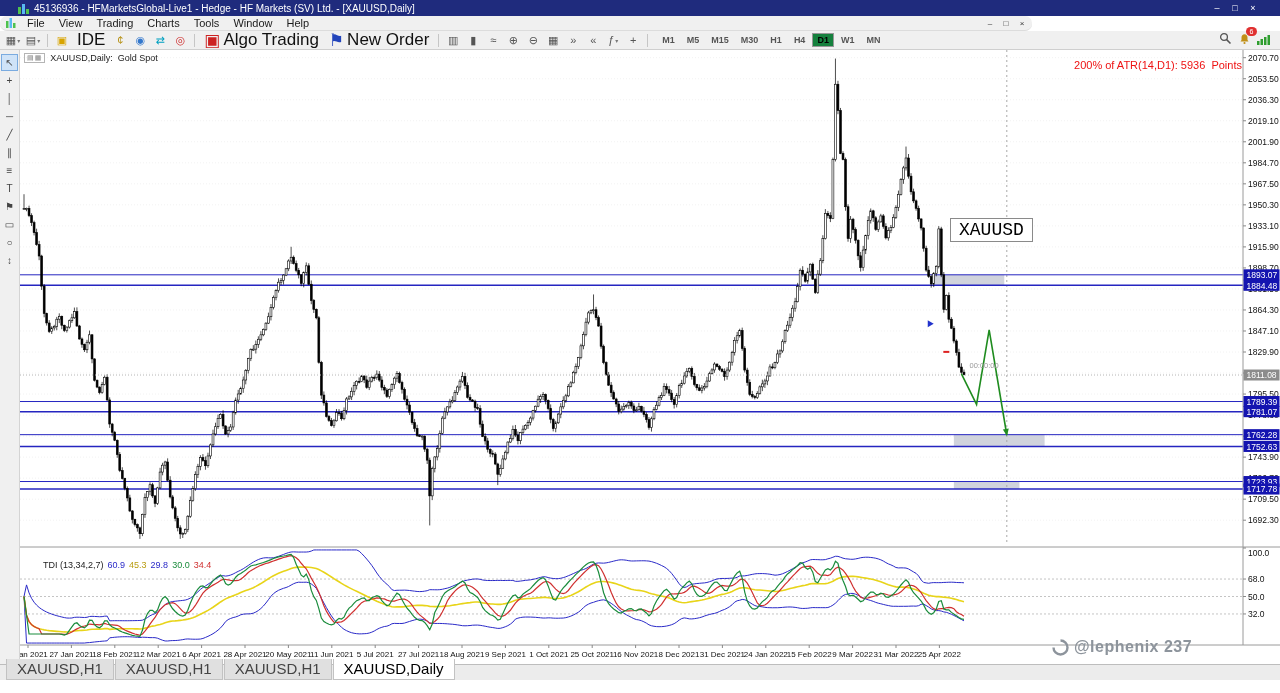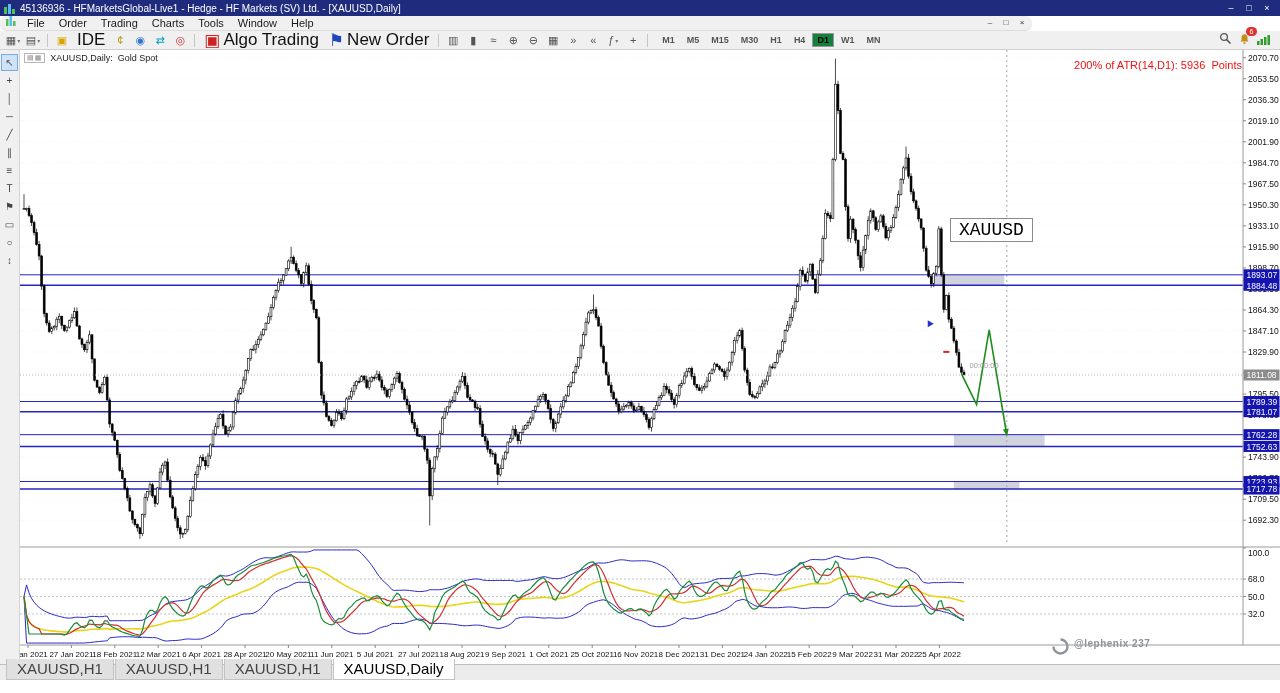--- a/index.html
+++ b/index.html
@@ -1,27 +1,27 @@
 <!DOCTYPE html>
 <html><head>
 <meta charset="utf-8">
 <style>
   html,body{margin:0;padding:0;background:#fff;}
   #app{position:relative;width:1280px;height:693px;overflow:hidden;background:#fff;
        font-family:"Liberation Sans",sans-serif;-webkit-font-smoothing:antialiased;}
   .abs{position:absolute;}
   
   #titlebar{left:0;top:0;width:1280px;height:16px;background:#1f2b7d;display:flex;align-items:center;
-            color:#fff;font-size:10px;padding:0 4px;box-sizing:border-box;}
+            color:#fff;font-size:10px;padding:0 18px;box-sizing:border-box;}
   #titlebar .title-text{margin-left:5px;white-space:nowrap;}
   .win-controls{margin-left:auto;display:flex;}
   .win-btn{width:18px;height:13px;display:flex;align-items:center;justify-content:center;font-size:9px;color:#fff;}
   
   #menubar{left:0;top:16px;width:1032px;height:15px;background:#f0f0f0;border-bottom:1px solid #dcdcdc;
-           display:flex;font-size:11px;color:#1a1a1a;box-sizing:border-box;padding:0 2px;border-radius:7px;}
+           display:flex;align-items:center;font-size:11px;color:#1a1a1a;box-sizing:border-box;padding:0 2px;border-radius:7px;}
   .menu-item{padding:0 7px;height:100%;display:flex;align-items:center;}
   .child-controls{margin-left:auto;display:flex;}
   .child-btn{width:16px;height:12px;display:flex;align-items:center;justify-content:center;font-size:8px;color:#333;}
   
   #toolbar{left:0;top:31px;width:1280px;height:19px;background:#f0f0f0;border-bottom:1px solid #cfcfcf;
            display:flex;align-items:center;box-sizing:border-box;padding:0 3px;}
   .tbtn{height:16px;min-width:18px;display:flex;align-items:center;justify-content:center;
         font-size:11px;color:#555;margin:0 1px;white-space:nowrap;}
   .tbtn .dd{font-size:6px;margin-left:1px;color:#777;}
   .tbtn-label{font-size:17px;color:#111;display:flex;gap:3px;align-items:center;padding:0 4px;height:16px;margin:0 1px;white-space:nowrap;}
@@ -43,22 +43,22 @@
   #csvg text{font-family:"Liberation Sans",sans-serif;}
   .overlay{position:absolute;white-space:pre;}
   #symbol-overlay{left:4px;top:3px;display:flex;align-items:center;gap:5px;font-size:9px;color:#222;text-align:right;}
   #symbol-overlay .mini-box{border:1px solid #b5b5b5;color:#8a8a8a;font-size:7px;padding:0 2px;letter-spacing:1px;}
   #atr-note{right:38px;top:9px;color:#ee1212;font-size:11px;}
   #symbol-box{left:930px;top:168px;border:1px solid #8a8a8a;padding:1px 8px;font-family:Liberation Mono, monospace;
               font-size:18px;color:#000;background:#fff;}
   #tdi-label{left:4px;top:500px;font-size:9px;color:#222;}
   #tdi-label span{margin-left:4px;}
   .c-bu{color:#2a2ac8;} .c-y{color:#b89c10;} .c-g{color:#1a8c3c;} .c-r{color:#d03030;}
-  #watermark{left:1032px;top:588px;display:flex;align-items:flex-start;gap:5px;color:#8d949c;
-             font-size:10px;font-weight:bold;letter-spacing:.5px;}
+  #watermark{left:1032px;top:588px;display:flex;align-items:flex-end;gap:5px;color:#8d949c;
+             font-size:16px;font-weight:bold;letter-spacing:.5px;}
   
   #tabsbar{left:0;top:664px;width:1280px;height:16px;background:#ececec;border-top:1px solid #bdbdbd;
            display:flex;align-items:flex-end;box-sizing:border-box;padding-left:6px;}
   .tab{font-size:15px;color:#444;background:#e0e0e0;border:1px solid #c2c2c2;border-top:none;
        padding:1px 10px 2px 10px;margin-right:1px;}
   .tab.active{background:#fff;color:#000;}
   
   #statusbar{left:0;top:680px;width:1280px;height:13px;background:#f0f0f0;border-top:1px solid #cccccc;
              font-size:9px;color:#222;box-sizing:border-box;}
   #status-help{position:absolute;left:6px;top:1px;}
@@ -87,21 +87,21 @@
   </div>
 
   <div id="menubar" class="abs">
     <svg width="10" height="10" style="margin:0 4px;">
       <rect x="0" y="3" width="2.5" height="7" fill="#4fc24f"></rect>
       <rect x="3.5" y="0" width="2.5" height="10" fill="#59b9f2"></rect>
       <rect x="7" y="5" width="2.5" height="5" fill="#4fc24f"></rect>
     </svg>
     <span id="menu-items" style="display:flex;height:100%;">
         <span class="menu-item">File</span>
-        <span class="menu-item">Order</span>
+        <span class="menu-item">View</span>
         <span class="menu-item">Trading</span>
         <span class="menu-item">Charts</span>
         <span class="menu-item">Tools</span>
         <span class="menu-item">Window</span>
         <span class="menu-item">Help</span>
       </span>
     <span class="child-controls" id="child-controls">
         <span class="child-btn">–</span>
         <span class="child-btn">□</span>
         <span class="child-btn">×</span>
@@ -1171,20 +1171,23 @@
     <div id="symbol-overlay" class="overlay">
       <span class="mini-box" id="mini-icons"><span>▤</span><span>▦</span></span>
       <span>XAUUSD,Daily:</span>
       <span>Gold Spot</span>
     </div>
 
     <div id="atr-note" class="overlay">200% of ATR(14,D1): 5936  Points</div>
 
     <div id="symbol-box" class="overlay">XAUUSD</div>
 
+    <div id="tdi-label" class="overlay">
+      <span>TDI (13,34,2,7)</span><span class="c-bu">60.9</span><span class="c-y">45.3</span><span class="c-bu">29.8</span><span class="c-g">30.0</span><span class="c-r">34.4</span>
+    </div>
 
     <div id="watermark" class="overlay">
       <svg width="17" height="17">
         <path d="M8.5 1.5 C12.4 1.5 15.5 4.6 15.5 8.5 C15.5 12.4 12.4 15.5 8.5 15.5 C4.6 15.5 1.5 12.4 1.5 8.5" stroke="#8d949c" stroke-width="2.4" fill="none"></path>
       </svg>
       <span>@lephenix 237</span>
     </div>
   </div>
 
   <div id="tabsbar" class="abs">

